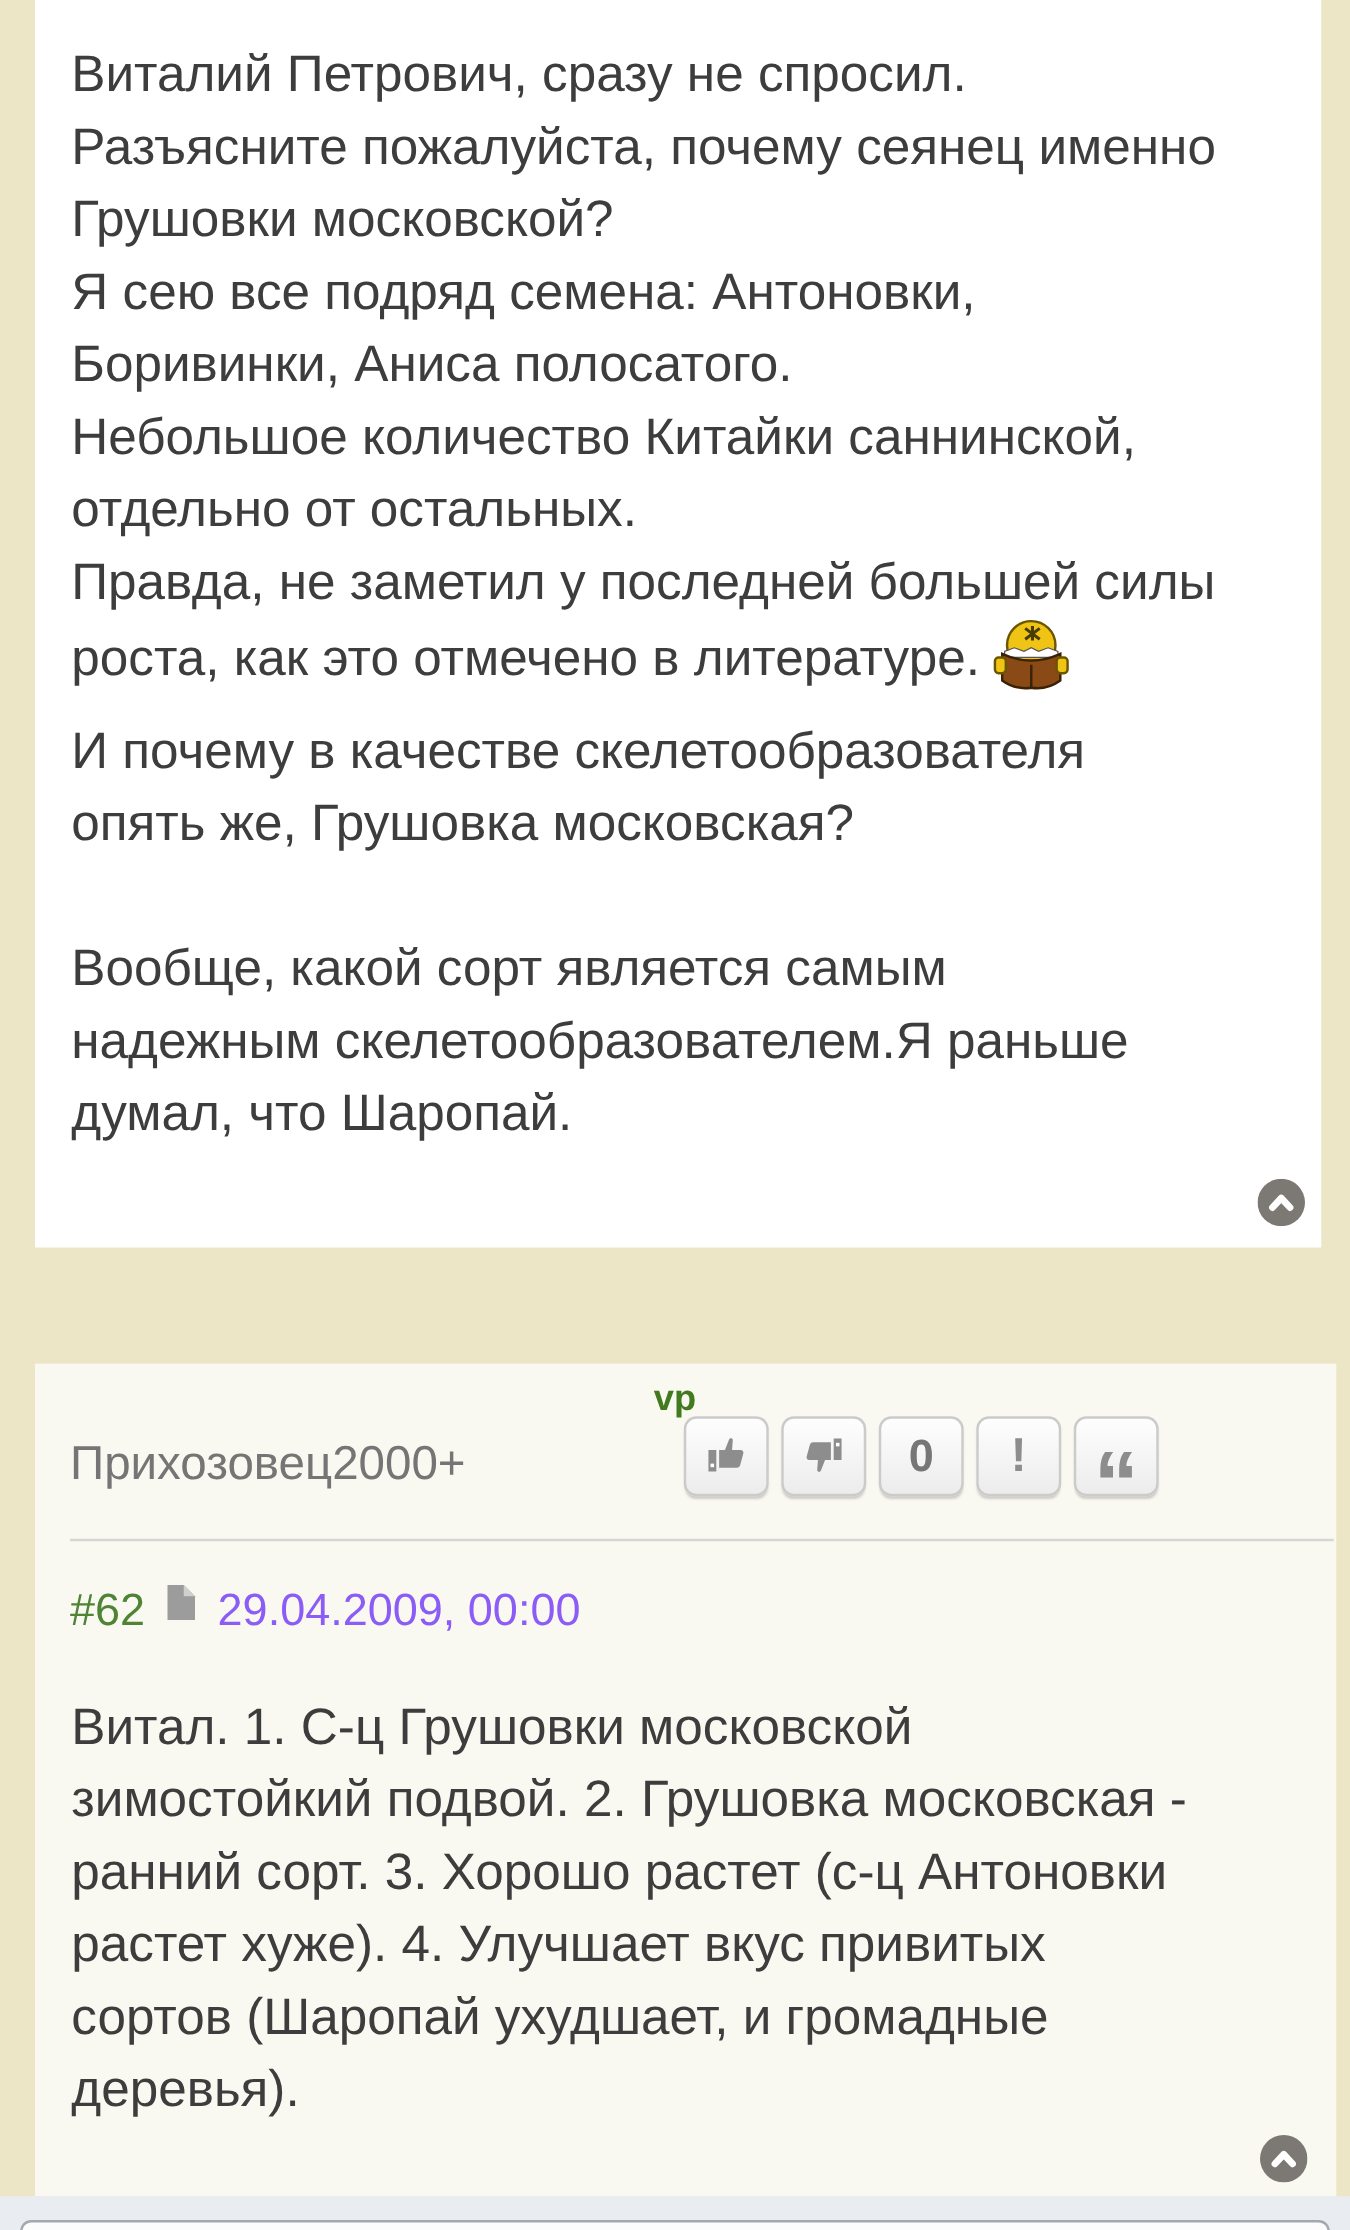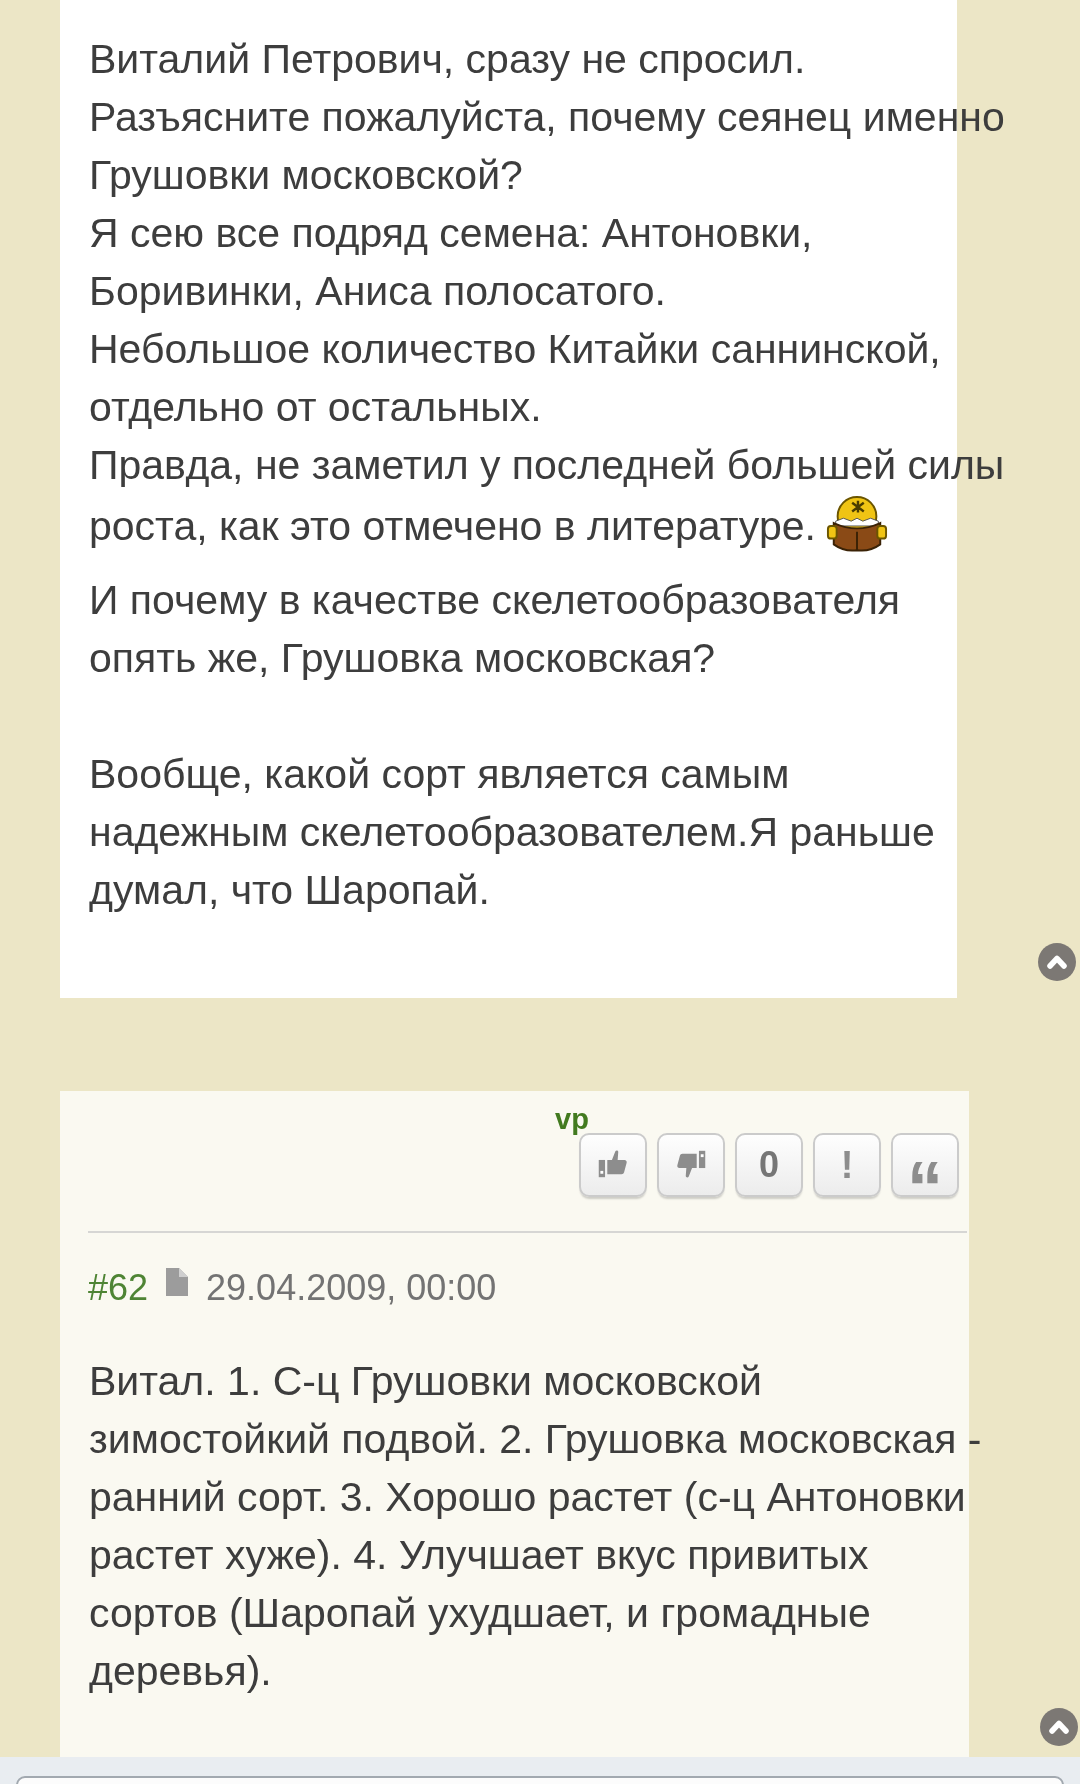--- a/index.html
+++ b/index.html
@@ -3,21 +3,21 @@
 <meta charset="utf-8">
 <style>
   html,body{margin:0;padding:0;}
   .page{
     position:relative;
     width:1080px;height:1784px;
     background:#ece6c6;
     overflow:hidden;
     font-family:"Liberation Sans",sans-serif;
   }
-  .card{position:absolute;left:28px;width:897px;margin-left:32px;}
+  .card{position:absolute;left:28px;width:1029px;}
   .card1{top:0;height:998px;background:#ffffff;}
   .card2{top:1091px;height:666px;background:#faf9f1;padding-left:12px;}
   .post-text{
     position:absolute;left:29px;
     font-size:41px;line-height:58px;color:#3d3d3d;
     white-space:pre;letter-spacing:0;
   }
   .post1-text{top:30px;}
   .post2-text{top:261px;}
   .emoji{display:inline-block;vertical-align:-16px;margin-left:10px;}
@@ -48,21 +48,21 @@
   .quote-label{
     font-size:72px;font-weight:bold;color:#8d8d8d;
     display:inline-block;transform:translateY(22px);
   }
   .divider{position:absolute;left:28px;right:2px;top:140px;height:2px;background:#d6d6d4;}
   .meta{
     position:absolute;left:28px;top:176px;height:40px;
     display:flex;align-items:flex-start;gap:16px;
   }
   .post-number{font-size:36px;color:#4e8434;text-decoration:none;}
-  .post-date{font-size:36px;color:#737373;}
+  .post-date{font-size:36px;color:#8b5cf6;}
   .bottombar{
     position:absolute;left:0;top:1757px;width:1080px;height:27px;
     background:#e9edf1;
   }
   .bottom-input{
     position:absolute;left:16px;right:16px;top:19px;height:44px;
     border:2px solid #a2a9b0;border-radius:9px;background:#fcfcfc;
   }
 </style>
 </head>
@@ -100,20 +100,21 @@
             <circle cx="19" cy="19" r="19" fill="#7c7874"></circle>
             <path d="M12 23 L19 15.5 L26 23" stroke="#ffffff" stroke-width="5.5" fill="none" stroke-linecap="round" stroke-linejoin="round"></path>
           </svg></span>
     </button>
   </div>
 
   <div class="card card2">
 
     <a class="vp" href="#">vp</a>
 
+    <a class="author" href="#">Прихозовец2000+</a>
 
     <div class="btnrow">
       <button class="fbtn">
         <span><svg width="36" height="36" viewBox="0 0 24 24">
               <path d="M8.2 9.3h3.1l2.2-5.6c.4-1 2-.8 2 .3l-.4 5.3h4.6c1 0 1.7 1 1.4 1.9l-1.7 6.3c-.2.8-.9 1.3-1.7 1.3H8.2z" fill="#8d8d8d"></path>
               <path d="M2.5 9.3h4.2v11.5H2.5z" fill="#8d8d8d"></path>
               <rect x="3.6" y="16.6" width="1.9" height="1.9" fill="#ffffff"></rect>
             </svg></span>
       </button>
       <button class="fbtn">

